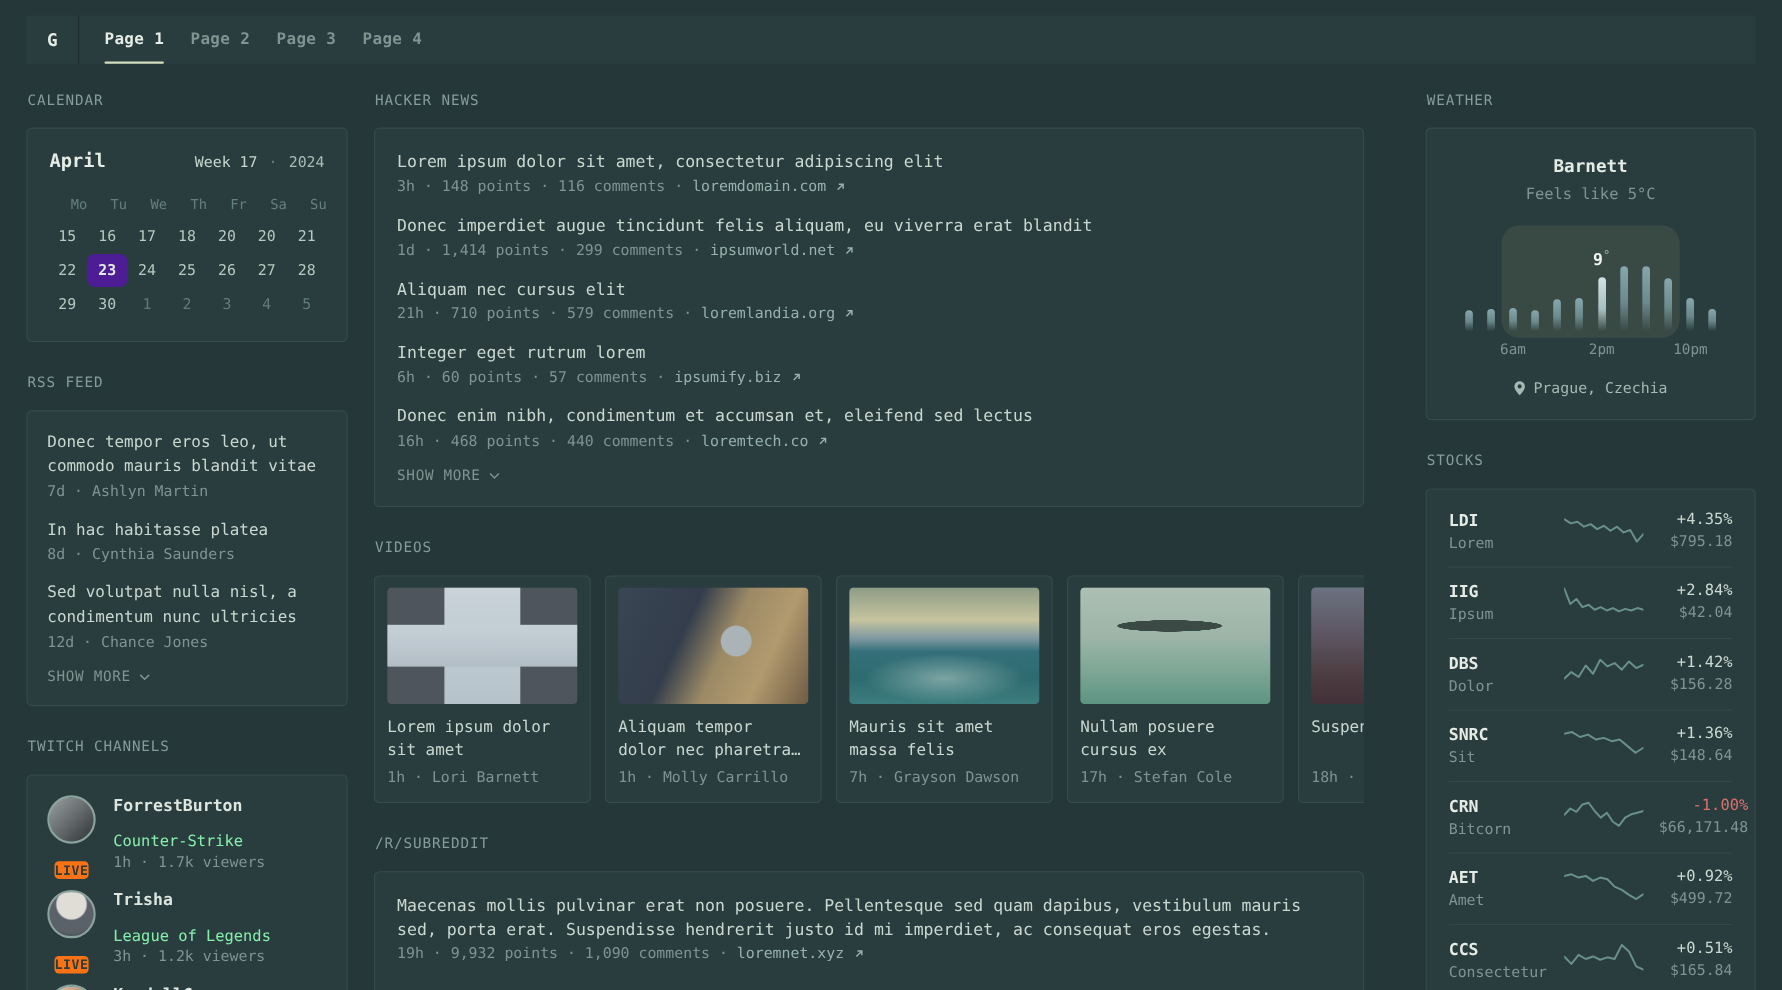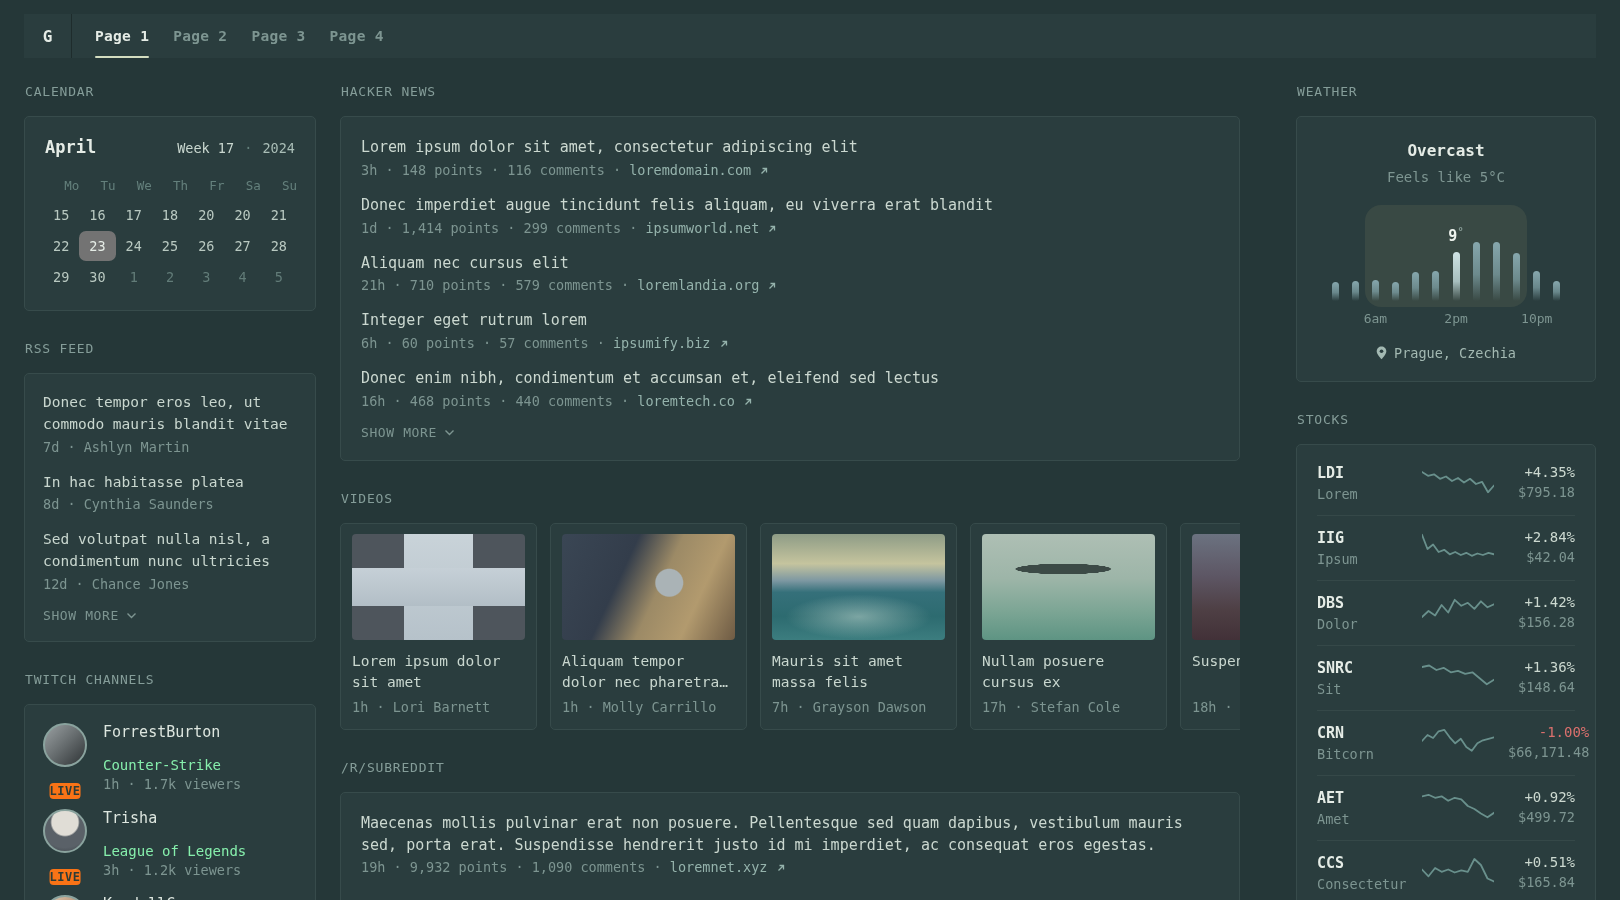--- a/index.html
+++ b/index.html
@@ -35,38 +35,38 @@
   
   .cal-head{display:flex;justify-content:space-between;align-items:baseline;padding:2px 2px 0}
   .cal-month{color:var(--bright);font-size:17px;font-weight:bold}
   .cal-week{font-size:13.5px;color:#c9d7cf}
   .cal-week .sep{color:var(--dim);padding:0 2px}
   .cal-week .yr{color:#a9bdb6}
   .cal-grid{display:grid;grid-template-columns:repeat(7,1fr);margin-top:16px;row-gap:1px}
   .cal-wd{color:var(--dim);font-size:12.5px;text-align:right;height:26px;line-height:26px}
   .cal-day{font-size:13.5px;text-align:center;height:30px;line-height:30px;border-radius:7px;cursor:pointer;color:#b9c9c1}
   .cal-day.is-muted{color:#627c78}
-  .cal-day.is-selected{background:#737373;color:var(--bright);font-weight:normal}
+  .cal-day.is-selected{background:#4c1d95;color:var(--bright);font-weight:bold}
   
   .feed-item{margin-bottom:17px;cursor:pointer}
   .feed-item:last-of-type{margin-bottom:0}
   .item-title{font-size:14.5px;line-height:1.5;color:#c9d7cf}
   .hn-title{font-size:15px;line-height:1.45;color:#cbd8d0}
   .show-more{display:flex;align-items:center;gap:7px;background:none;border:none;color:var(--muted);
              font:inherit;font-size:13px;letter-spacing:.6px;margin-top:16px;cursor:pointer}
   
   .tw-row{display:flex;gap:16px;margin-bottom:17px;cursor:pointer}
   .tw-avatar-wrap{position:relative;width:44px;flex:none}
   .tw-av{width:44px;height:44px;border-radius:50%;border:2px solid #8aa39e}
   .av1{background:linear-gradient(135deg,#9aa0a2 0%,#6b7173 45%,#2e3335 100%)}
   .av2{background:radial-gradient(circle at 50% 28%,#e0ddd6 0 37%,#5a6168 42% 72%,#394045 100%)}
   .av3{background:linear-gradient(135deg,#e3cdb5 0%,#b08a6d 55%,#7a5a44 100%)}
   .live-badge{position:absolute;left:50%;transform:translateX(-50%);bottom:-7px;background:#f97316;color:#2c3c37;
               font-size:12px;font-weight:bold;padding:1px 0;border-radius:4px;letter-spacing:.5px}
-  .tw-name{font-size:15px;font-weight:normal;color:#dde6df}
+  .tw-name{font-size:15px;font-weight:bold;color:#dde6df}
   .tw-game{font-size:14px;color:#86efac;margin-top:16px}
   
   .video-row{display:flex;gap:13px;width:900px;overflow:hidden}
   .video-card{width:197px;flex:none;background:var(--card);border:1px solid var(--border);border-radius:5px;
               padding:10px 11px 14px;cursor:pointer}
   .thumb{width:100%;height:106px;border-radius:4px}
   .t1{background-color:#4e555c;background-image:linear-gradient(#c6d0d7,#b2bec6),linear-gradient(#c9d3d9,#b6c2ca);
       background-size:100% 36%,40% 100%;background-position:center,center;background-repeat:no-repeat}
   .t2{background:radial-gradient(circle at 62% 46%,#aab3b6 0 11%,rgba(170,179,182,0) 12%),
       linear-gradient(115deg,#3a4654 0%,#333d4b 35%,#9c8a66 55%,#b29a6e 75%,#6e5b44 100%)}
@@ -318,21 +318,21 @@
               </article>
             </div>
         </div>
       </section>
     </div>
 
     <div class="col-right">
       <section>
         <h2 class="sec-label">WEATHER</h2>
         <div class="card weather-card">
-          <div class="w-cond">Overcast</div>
+          <div class="w-cond">Barnett</div>
           <div class="w-feels">Feels like 5°C</div>
           <div class="w-chart" id="weather-chart">
               <div class="daylight"></div>
               <div class="w-slot">
                 <div class="w-bar" style="height: 19px;"></div>
               </div>
               <div class="w-slot">
                 <div class="w-bar" style="height: 20px;"></div>
               </div>
               <div class="w-slot">

